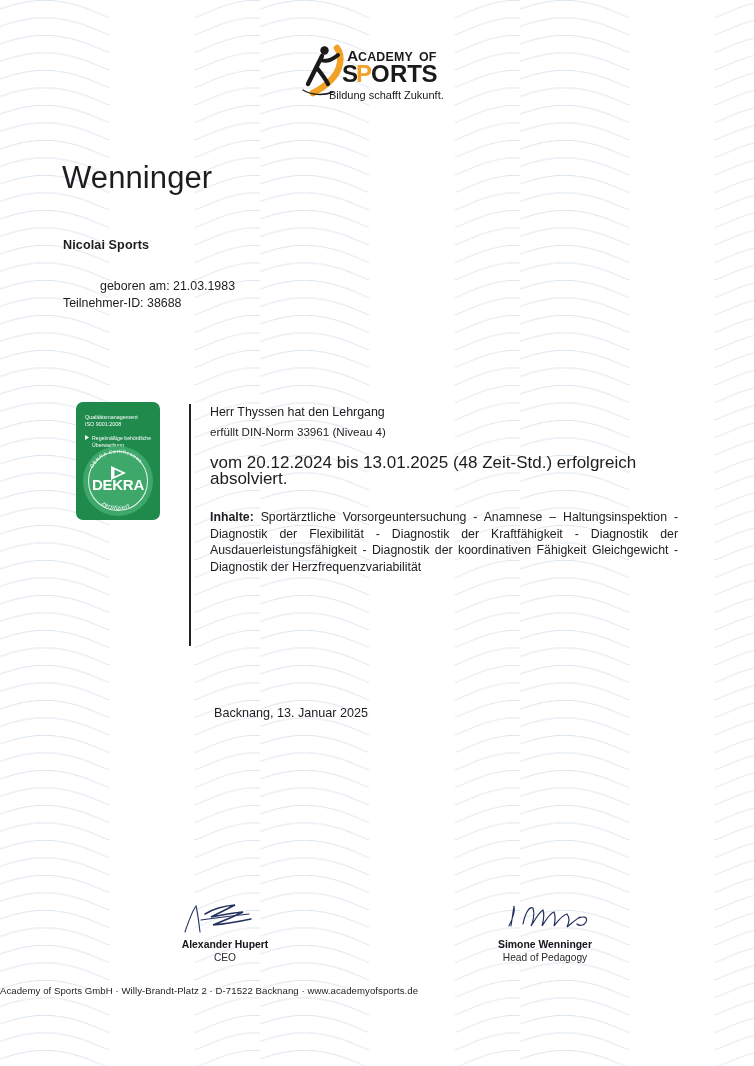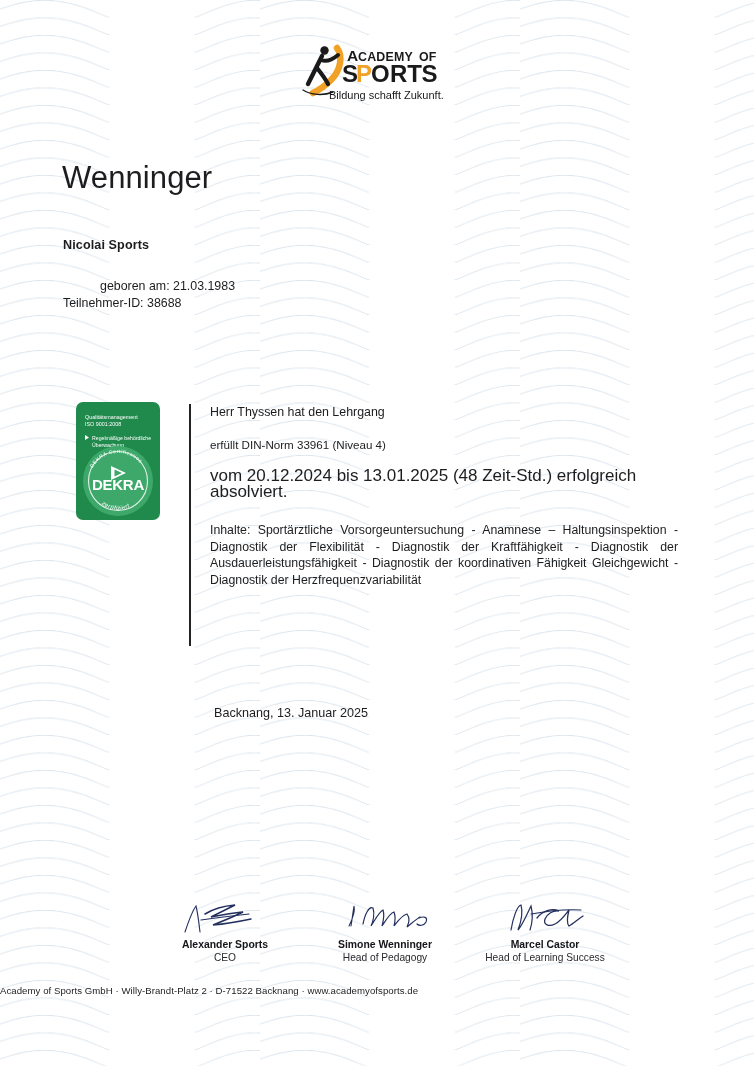--- a/index.html
+++ b/index.html
@@ -118,38 +118,38 @@
   }
   .course {
     margin-top: 22px;
     font-size: 19.6px;
     font-weight: bold;
     line-height: 25px;
     letter-spacing: -0.1px;
     color: #1d1d1f;
   }
   .din {
-    margin-top: 17px;
+    margin-top: 4px;
     font-size: 11.6px;
     line-height: 15px;
     color: #1d1d1f;
   }
   .period {
     margin-top: 16px;
     font-size: 17px;
     line-height: 16px;
   }
   .inhalte {
     margin-top: 22px;
     font-size: 12.3px;
     line-height: 16.6px;
     text-align: justify;
     width: 468px;
   }
-  .inhalte b { font-weight: normal; }
+  .inhalte b { font-weight: bold; }
 
   
   .place-date {
     position: absolute;
     left: 214px;
     top: 706px;
     font-size: 12.6px;
   }
 
   
@@ -290,51 +290,37 @@
 
       <div class="sig">
         <div class="sig-mark">
           <svg width="120" height="38" viewBox="0 0 120 38">
             <path d="M20,32 C 24,20 28,10 31,6 C 33,14 34,24 35,32" fill="none" stroke="#24305e" stroke-width="1.1" stroke-linecap="round"></path>
             <path d="M40,14 C 48,9 58,6 70,5 C 62,9 54,13 46,17 C 56,15 66,13 78,12
                      C 68,17 58,21 48,25 C 60,24 72,22 86,19" fill="none" stroke="#24305e" stroke-width="1.5" stroke-linecap="round"></path>
             <path d="M36,20 C 50,18 66,16 84,14" fill="none" stroke="#24305e" stroke-width="1.2" stroke-linecap="round"></path>
           </svg>
         </div>
-        <div class="sig-name">Alexander Sports</div>
+        <div class="sig-name">Alexander Hupert</div>
         <div class="sig-role">CEO</div>
       </div>
 
       <div class="sig">
         <div class="sig-mark">
           <svg width="120" height="38" viewBox="0 0 120 38">
             <path d="M24,26 C 28,18 30,10 29,6 C 28,12 27,20 26,26" fill="none" stroke="#24305e" stroke-width="1.1" stroke-linecap="round"></path>
             <path d="M38,24 C 40,14 44,6 48,8 C 50,14 48,22 46,26 C 50,20 54,12 58,10
                      C 60,16 58,22 57,26 C 61,20 65,13 69,12 C 71,17 70,22 69,26
                      C 73,21 77,15 82,14 C 85,18 84,23 82,27 C 86,24 90,20 95,17" fill="none" stroke="#24305e" stroke-width="1.2" stroke-linecap="round"></path>
             <path d="M94,18 C 99,16 103,17 101,22 C 99,26 94,26 92,24" fill="none" stroke="#24305e" stroke-width="1.2" stroke-linecap="round"></path>
           </svg>
         </div>
         <div class="sig-name">Simone Wenninger</div>
         <div class="sig-role">Head of Pedagogy</div>
       </div>
 
-      <div class="sig">
-        <div class="sig-mark">
-          <svg width="120" height="38" viewBox="0 0 120 38">
-            <path d="M26,30 C 28,18 32,6 36,5 C 38,12 36,22 33,30
-                     C 38,24 42,14 46,6 C 48,14 47,24 45,30" fill="none" stroke="#24305e" stroke-width="1.2" stroke-linecap="round"></path>
-            <path d="M52,18 C 58,10 68,8 74,11 C 68,10 62,14 60,19
-                     C 58,25 64,27 70,24 C 76,21 80,15 84,10
-                     C 82,18 82,24 84,26 C 88,24 92,20 98,16" fill="none" stroke="#24305e" stroke-width="1.3" stroke-linecap="round"></path>
-            <path d="M46,14 C 62,11 80,9 96,10" fill="none" stroke="#24305e" stroke-width="1.1" stroke-linecap="round"></path>
-          </svg>
-        </div>
-        <div class="sig-name">Marcel Castor</div>
-        <div class="sig-role">Head of Learning Success</div>
-      </div>
 
     </div>
 
     <div class="footer">Academy of Sports GmbH · Willy-Brandt-Platz 2 · D-71522 Backnang · www.academyofsports.de</div>
 
   </div>
 </div>
 
 </body></html>

